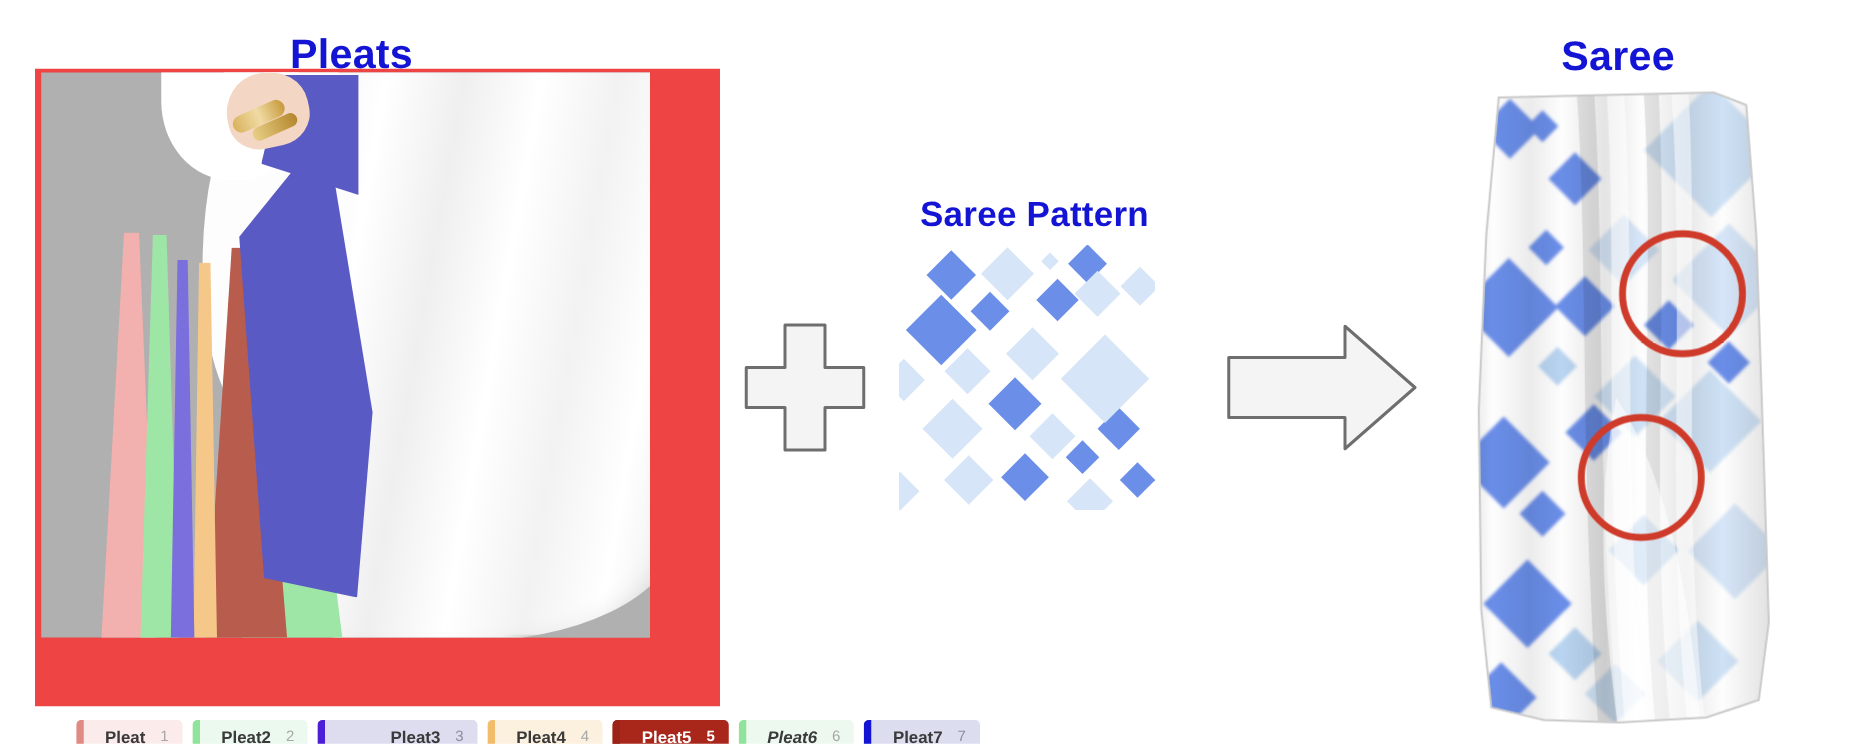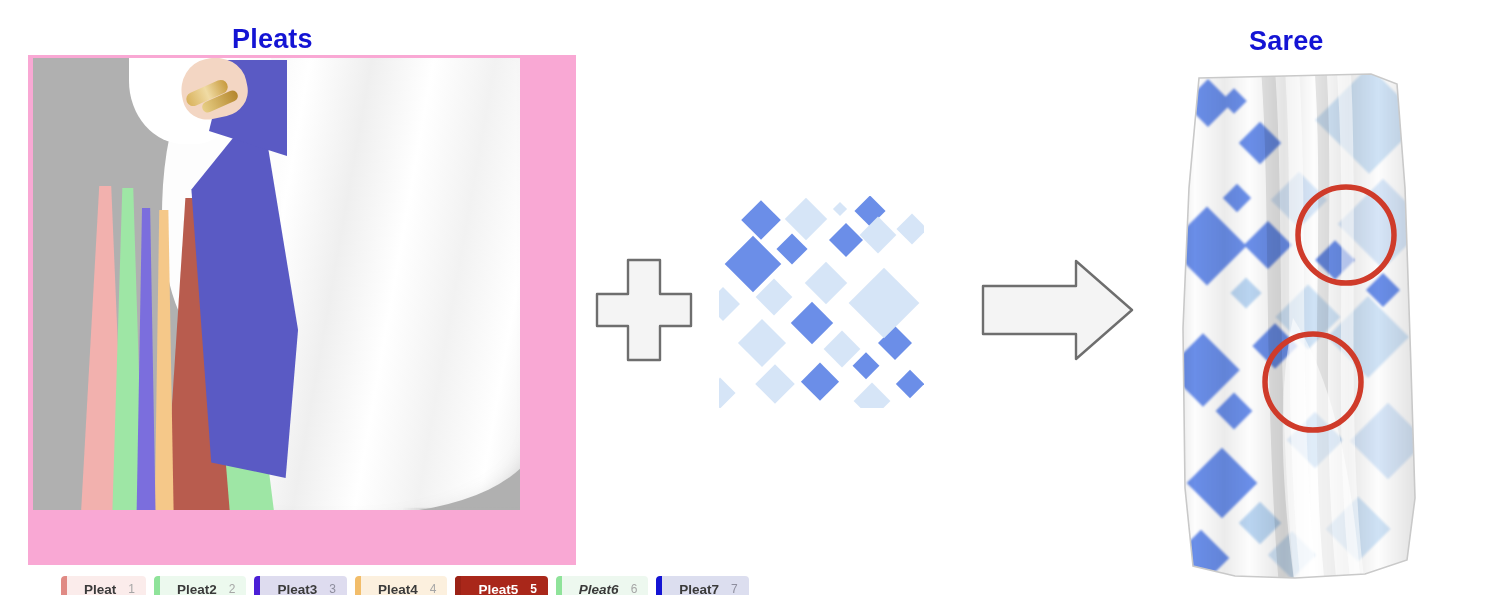--- a/index.html
+++ b/index.html
@@ -10,33 +10,33 @@
     overflow:hidden;
     position:relative;
   }
   .stage{position:relative;width:1500px;height:595px;}
 
   
   .title{
     position:absolute;
     color:#1414d4;
     font-weight:bold;
-    font-size:27px;
+    font-size:33px;
     letter-spacing:0.2px;
     white-space:nowrap;
     text-align:center;
   }
   #title-pleats{ left:232px; top:24px; }
   #title-pattern{ left:736px; top:156px; font-size:28px;}
   #title-result{ left:1249px; top:26px; }
 
   
   #pleats-panel{
     position:absolute;left:28px;top:55px;width:548px;height:510px;
-    background:#f9a8d4;
+    background:#ef4444;
   }
   #pleats-canvas{
     position:absolute;left:5px;top:3px;width:487px;height:452px;
     background:#b0b0b0;
     overflow:hidden;
   }
   
   .drape-white{
     position:absolute;left:146px;top:-6px;width:360px;height:462px;
     background:
@@ -141,20 +141,21 @@
     overflow:hidden;
   }
   #result-render svg{display:block;}
 </style>
 </head>
 <body>
 
 <div class="stage">
 
   <div class="title" id="title-pleats">Pleats</div>
+  <div class="title" id="title-pattern">Saree Pattern</div>
   <div class="title" id="title-result">Saree</div>
 
   <div id="pleats-panel">
 
     <div id="pleats-canvas">
       <div class="drape-white"></div>
       <div class="veil"></div>
 
       <div class="ribbon" id="rb1" style="background: rgb(242, 177, 174);"></div>
       <div class="ribbon" id="rb2" style="background: rgb(158, 230, 165);"></div>
@@ -177,21 +178,21 @@
           <span class="nm" style="color: rgb(58, 58, 58);">Pleat</span>
           <span class="ix" style="color: rgb(166, 166, 166); font-weight: normal;">1</span>
         </div>
         <div class="chip" style="background: rgb(236, 249, 238);">
           <span class="bar" style="background: rgb(143, 227, 154);"></span>
           <span class="nm" style="color: rgb(58, 58, 58);">Pleat2</span>
           <span class="ix" style="color: rgb(166, 166, 166); font-weight: normal;">2</span>
         </div>
         <div class="chip" style="background: rgb(222, 220, 239);">
           <span class="bar" style="background: rgb(75, 31, 214);"></span>
-          <span class="nm" style="color: rgb(58, 58, 58);">Pleat3</span>
+          <span class="nm" style="color: rgb(58, 58, 58); margin-left: 35px;">Pleat3</span>
           <span class="ix" style="color: rgb(142, 142, 158); font-weight: normal;">3</span>
         </div>
         <div class="chip" style="background: rgb(252, 240, 222);">
           <span class="bar" style="background: rgb(242, 189, 106);"></span>
           <span class="nm" style="color: rgb(58, 58, 58);">Pleat4</span>
           <span class="ix" style="color: rgb(166, 166, 166); font-weight: normal;">4</span>
         </div>
         <div class="chip" style="background: rgb(169, 39, 26);">
           <span class="bar" style="background: rgb(155, 34, 22);"></span>
           <span class="nm" style="color: rgb(255, 255, 255);">Pleat5</span>

